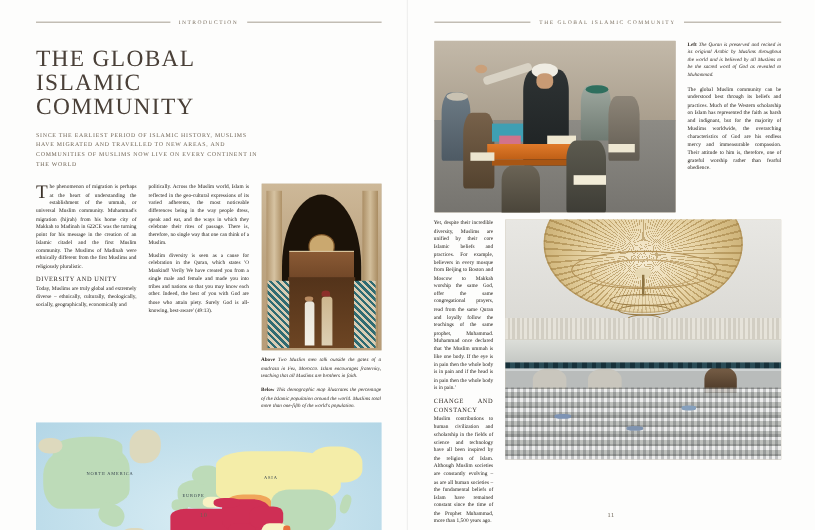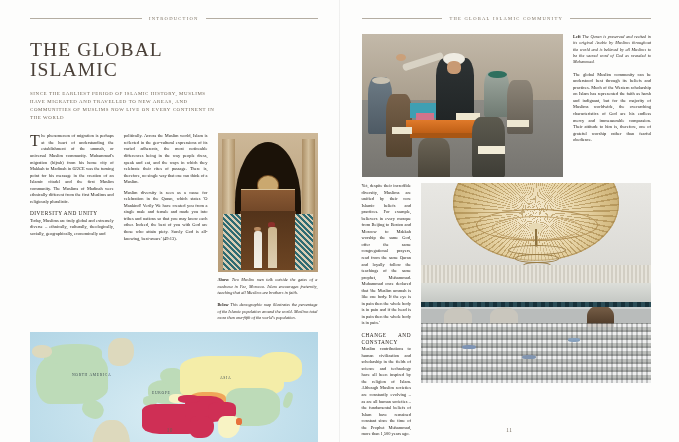--- a/index.html
+++ b/index.html
@@ -198,20 +198,21 @@
     <div class="runhead">
       <span class="rule"></span>
       <span class="rh-text">INTRODUCTION</span>
       <span class="rule"></span>
     </div>
 
     <div style="display:flex;gap:10px;">
       <div style="width:189px;">
         <h1 class="title">
           <span>THE GLOBAL ISLAMIC</span><br>
+          <span>COMMUNITY</span>
         </h1>
         <div class="standfirst">SINCE THE EARLIEST PERIOD OF ISLAMIC HISTORY, MUSLIMS HAVE MIGRATED AND TRAVELLED TO NEW AREAS, AND COMMUNITIES OF MUSLIMS NOW LIVE ON EVERY CONTINENT IN THE WORLD</div>
       </div>
     </div>
 
     <div class="cols" style="margin-top:2px;">
       <div class="col">
         <div class="body-text">
           <p>
             <span class="dropcap">T</span><span>he phenomenon of migration is perhaps at the heart of understanding the establishment of the ummah, or universal Muslim community. Muhammad's migration (hijrah) from his home city of Makkah to Madinah in 622CE was the turning point for his message in the creation of an Islamic citadel and the first Muslim community. The Muslims of Madinah were ethnically different from the first Muslims and religiously pluralistic.</span>

